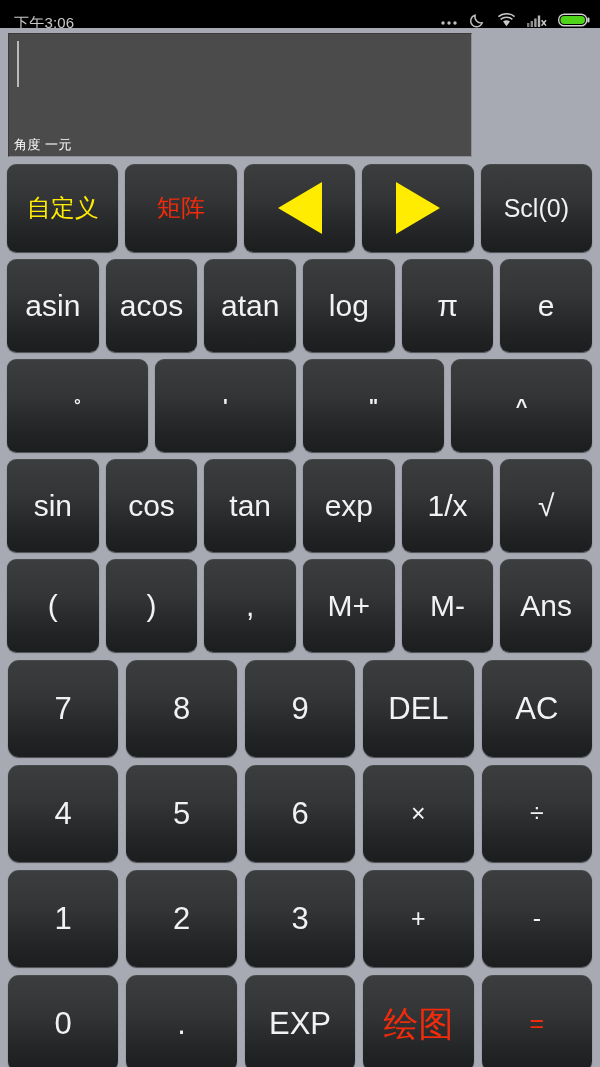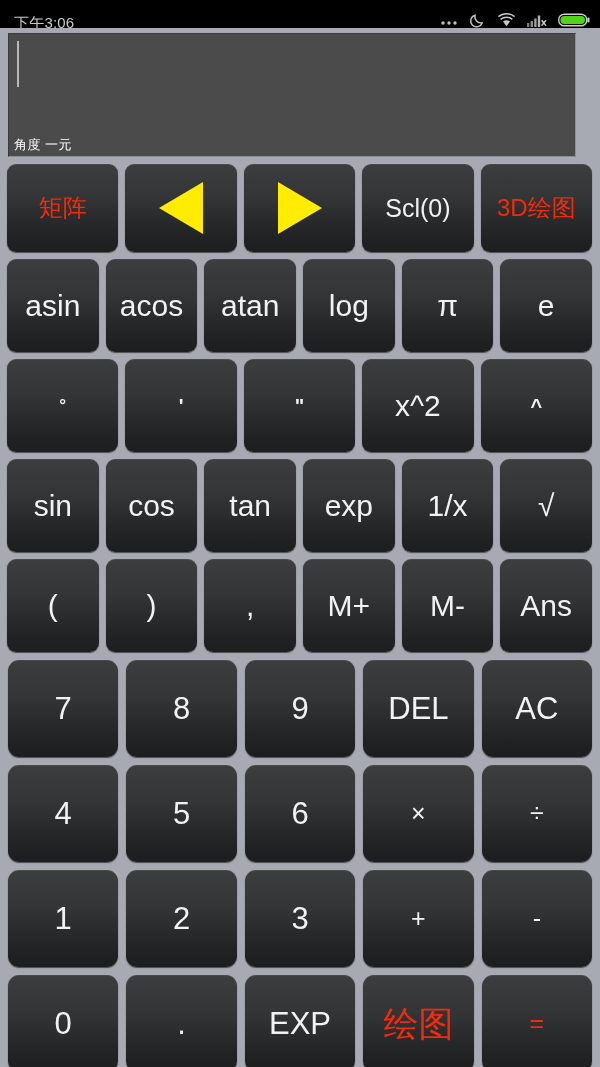--- a/index.html
+++ b/index.html
@@ -47,21 +47,21 @@
     height: 1039px;
     background: #a7a9b3;
     box-sizing: border-box;
   }
 
   
   #display-wrap {
     position: absolute;
     left: 8px;
     top: 5px;
-    width: 568px;
+    width: 464px;
     height: 124px;
     box-sizing: border-box;
     background: #4b4b4b;
     border-top: 1px solid #3b3b3b;
     border-left: 1px solid #3b3b3b;
     border-right: 1px solid #8e8e96;
     border-bottom: 1px solid #8e8e96;
     overflow: hidden;
   }
   #display-input {
@@ -206,33 +206,33 @@
 
   <div id="display-wrap">
     <div id="display-caret"></div>
     <div id="display-input"></div>
     <div id="display-status">角度 一元</div>
   </div>
 
   <div id="keypad">
       <div class="key-row six">
         <div class="key cjk">
+          <span class="key-label c-yellow">自定义</span>
+        </div>
+        <div class="key cjk">
           <span class="key-label c-red">矩阵</span>
         </div>
         <div class="key">
           <div class="arrow arrow-left"></div>
         </div>
         <div class="key">
           <div class="arrow arrow-right"></div>
         </div>
         <div class="key small">
           <span class="key-label c-white">Scl(0)</span>
-        </div>
-        <div class="key cjk">
-          <span class="key-label c-red">3D绘图</span>
         </div>
       </div>
       <div class="key-row six">
         <div class="key">
           <span class="key-label c-white">asin</span>
         </div>
         <div class="key">
           <span class="key-label c-white">acos</span>
         </div>
         <div class="key">
@@ -251,23 +251,20 @@
       <div class="key-row six">
         <div class="key tiny">
           <span class="key-label c-white">°</span>
         </div>
         <div class="key tiny2">
           <span class="key-label c-white">'</span>
         </div>
         <div class="key tiny2">
           <span class="key-label c-white">"</span>
         </div>
-        <div class="key">
-          <span class="key-label c-white">x^2</span>
-        </div>
         <div class="key tiny2">
           <span class="key-label c-white">^</span>
         </div>
       </div>
       <div class="key-row six">
         <div class="key">
           <span class="key-label c-white">sin</span>
         </div>
         <div class="key">
           <span class="key-label c-white">cos</span>

